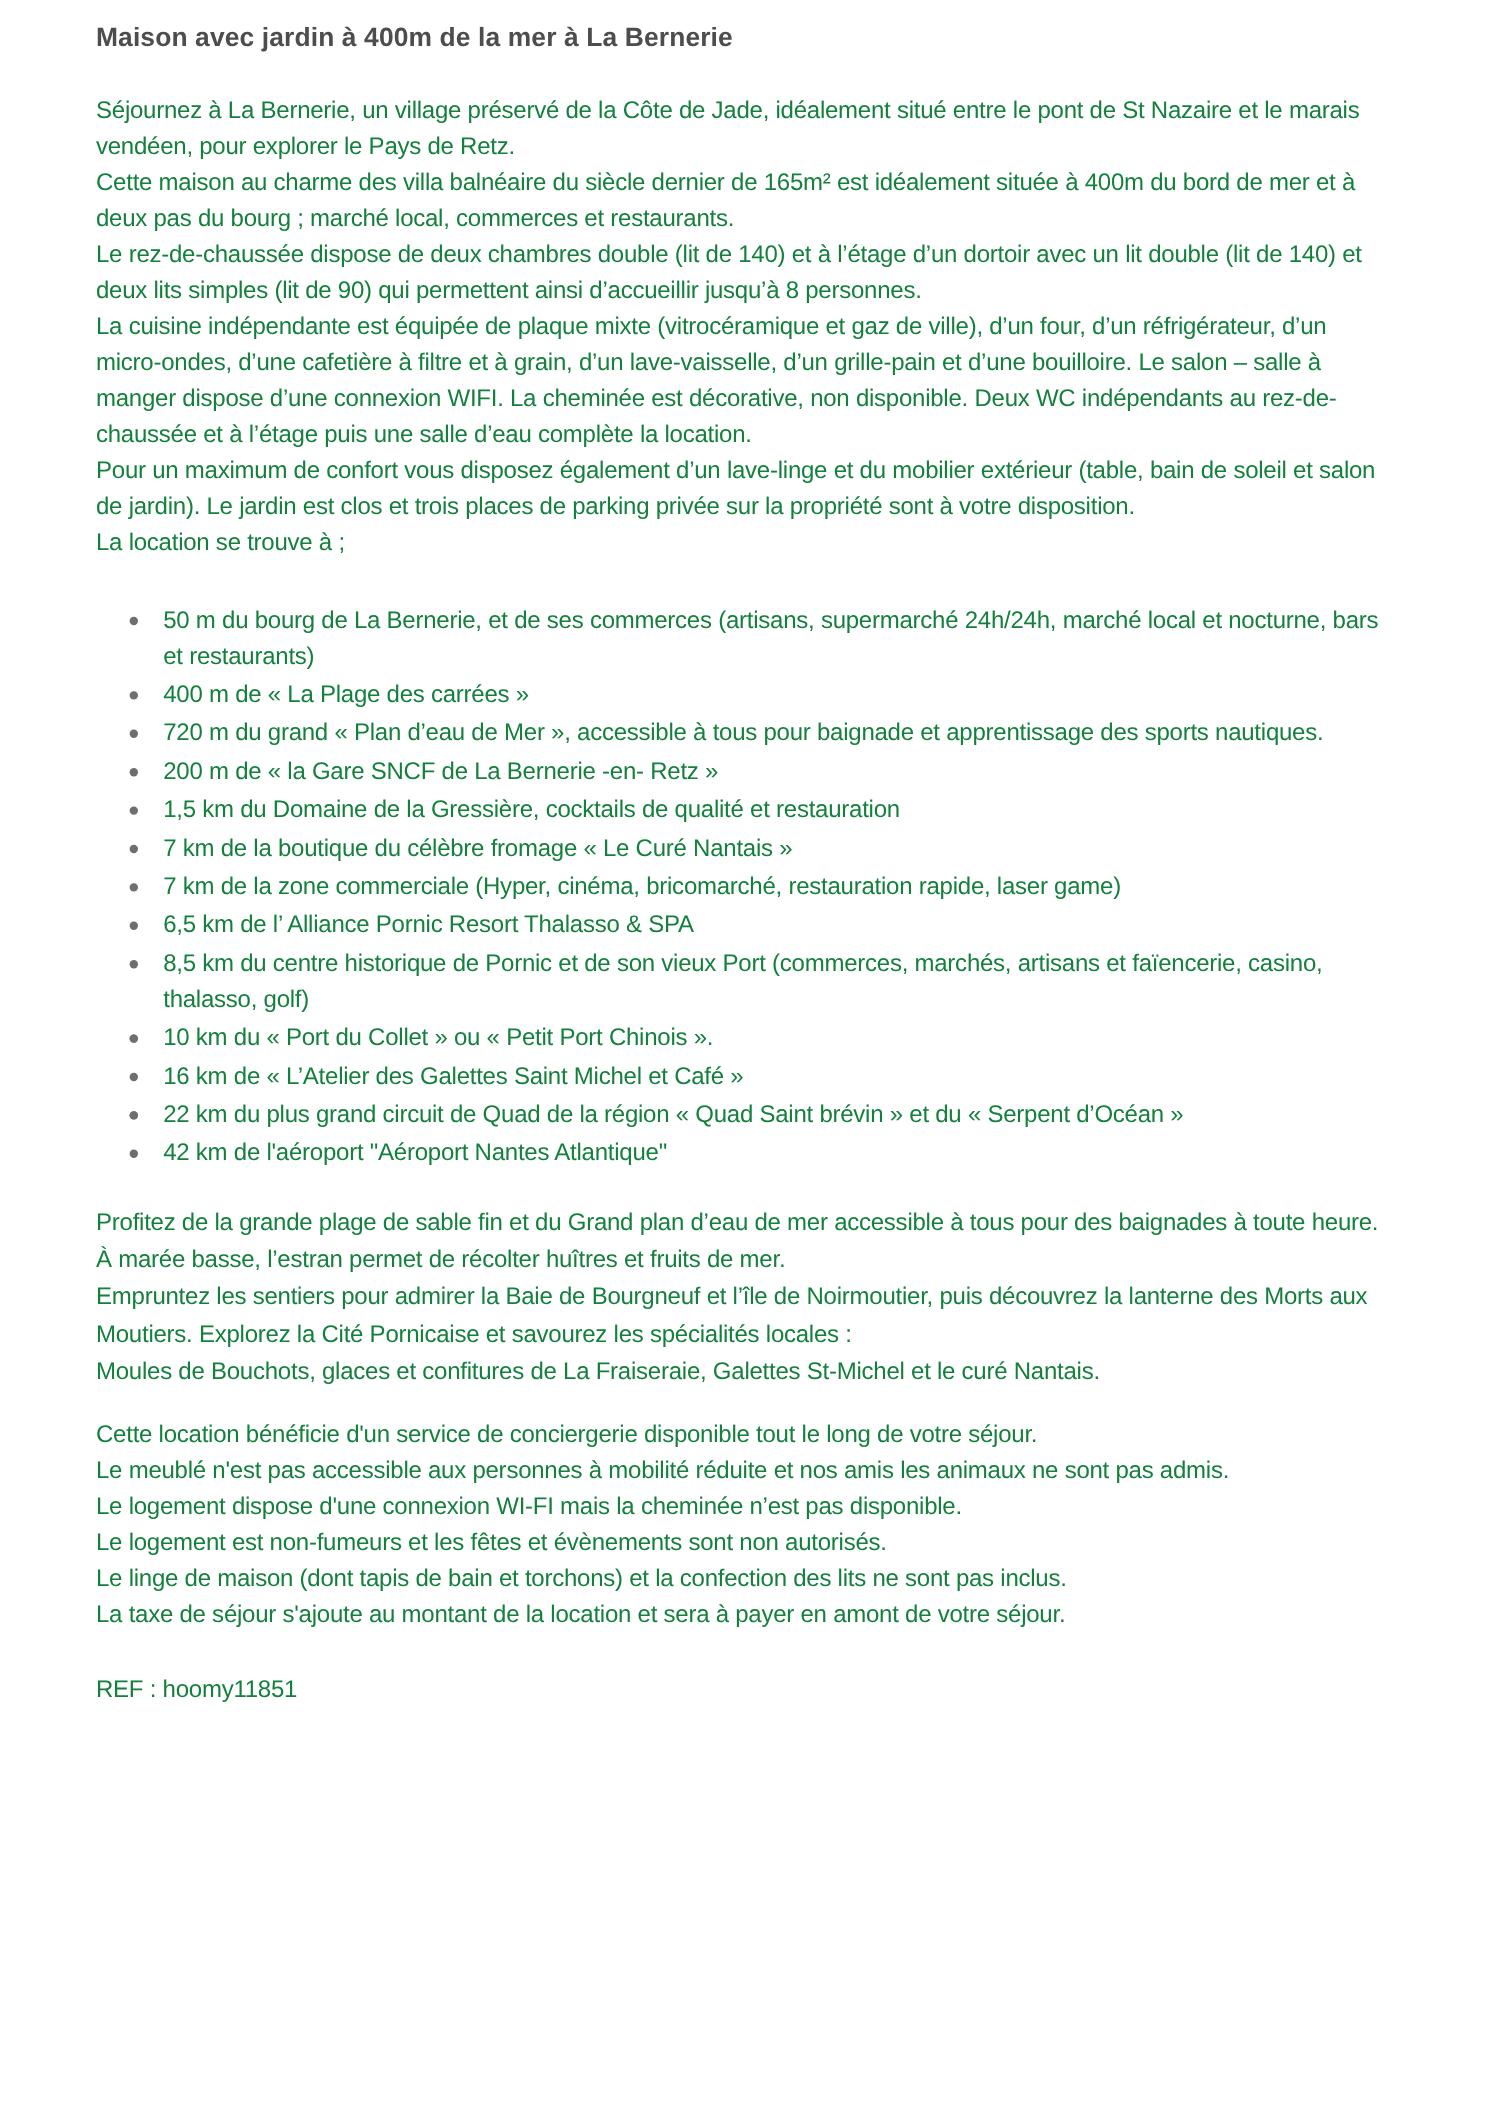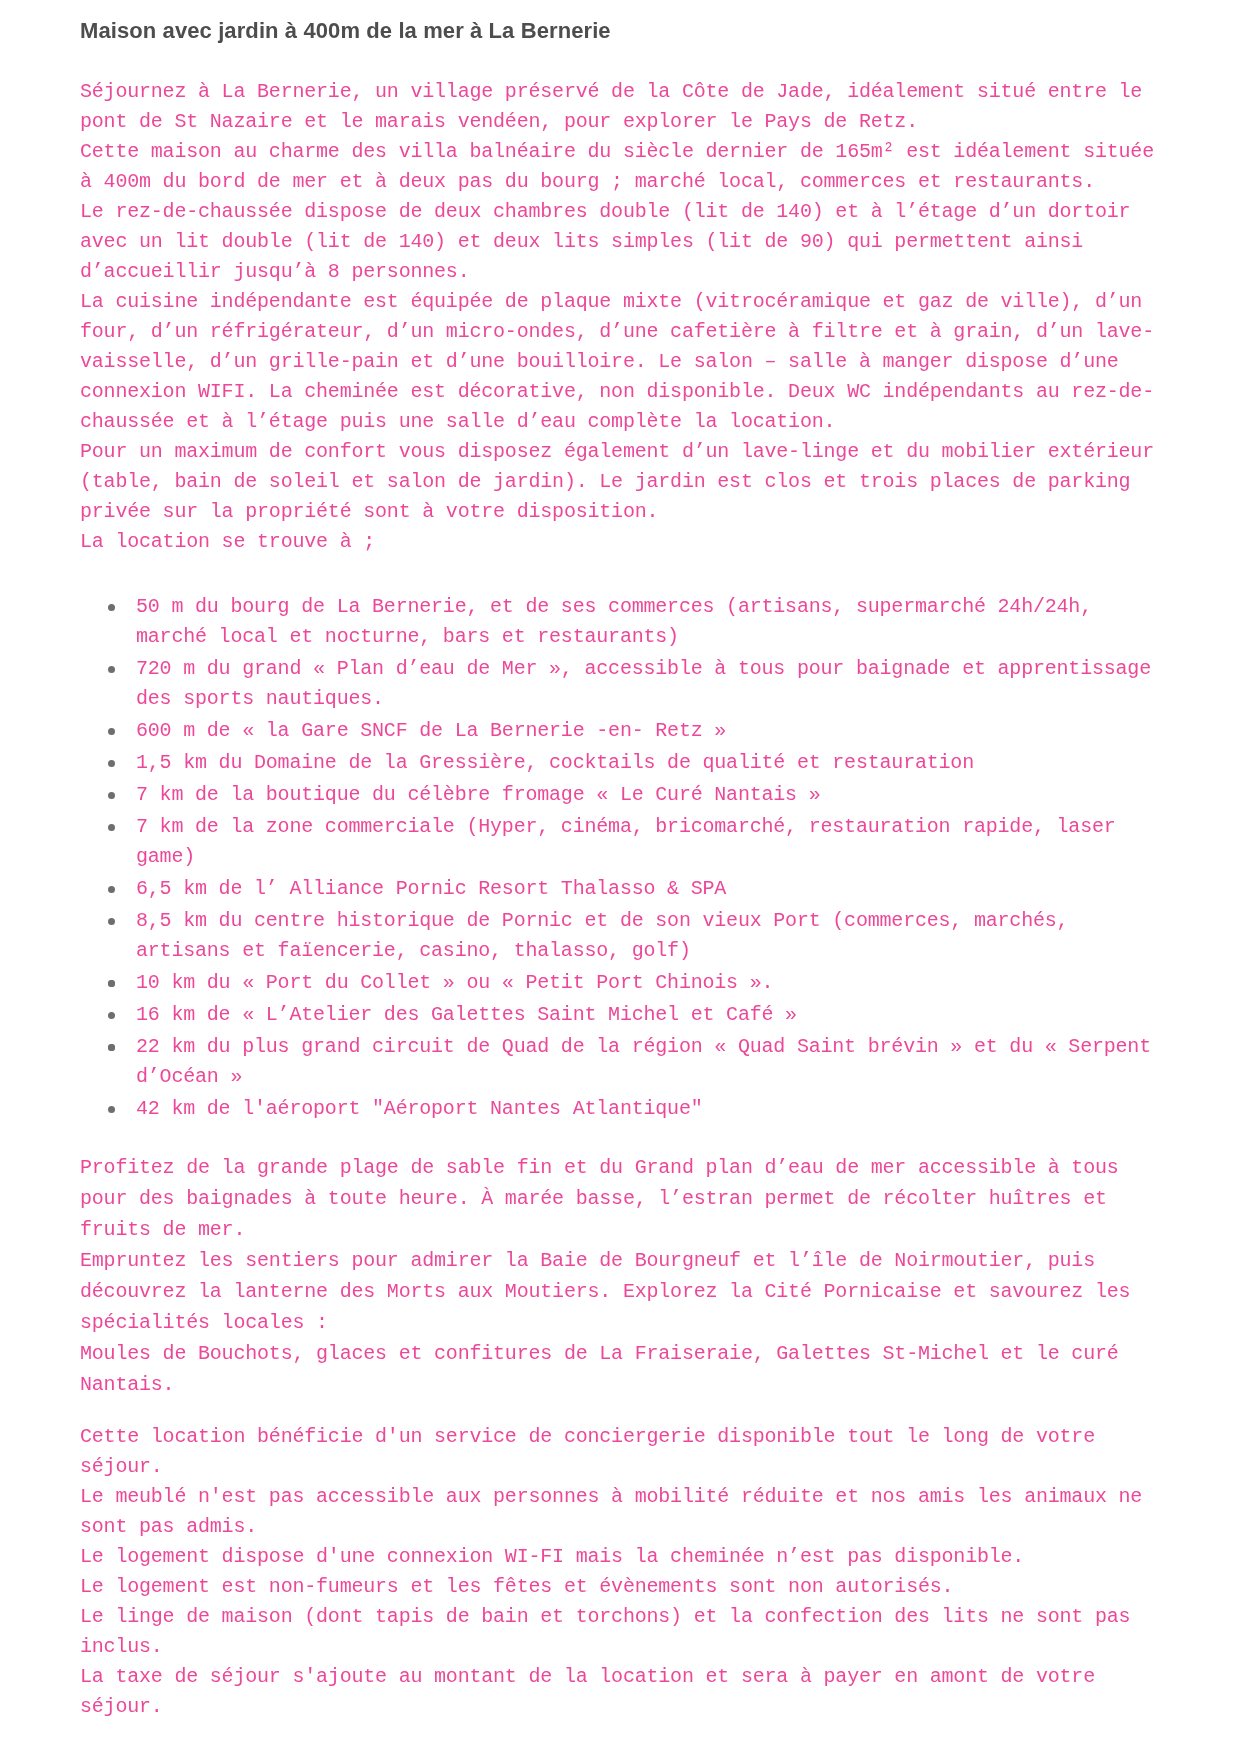--- a/index.html
+++ b/index.html
@@ -23,24 +23,23 @@
   .doc-title {
     font-size: 22px;
     font-weight: 700;
     color: #4d4d4d;
     line-height: 30px;
     margin: 0 0 31px 0;
     letter-spacing: 0.1px;
   }
   .body-text {
     font-size: 20px;
-    color: #ec4899;
+    color: #15803d;
     line-height: 30px;
     letter-spacing: -0.2px;
-    font-family: Liberation Mono, monospace;
   }
   .para-block p {
     margin: 0;
   }
   .distance-list {
     margin: 35px 0 28px 0;
     padding: 0 0 0 56px;
     list-style: none;
   }
   .distance-list li {
@@ -83,25 +82,29 @@
       <p>La location se trouve à ;</p>
     </div>
 
   <ul class="body-text distance-list">
       <li>
       <span class="bullet-dot"></span>
       <span>50 m du bourg de La Bernerie, et de ses commerces (artisans, supermarché 24h/24h, marché local et nocturne, bars et restaurants)</span>
     </li>
       <li>
       <span class="bullet-dot"></span>
+      <span>400 m de « La Plage des carrées »</span>
+    </li>
+      <li>
+      <span class="bullet-dot"></span>
       <span>720 m du grand « Plan d’eau de Mer », accessible à tous pour baignade et apprentissage des sports nautiques.</span>
     </li>
       <li>
       <span class="bullet-dot"></span>
-      <span>600 m de « la Gare SNCF de La Bernerie -en- Retz »</span>
+      <span>200 m de « la Gare SNCF de La Bernerie -en- Retz »</span>
     </li>
       <li>
       <span class="bullet-dot"></span>
       <span>1,5 km du Domaine de la Gressière, cocktails de qualité et restauration</span>
     </li>
       <li>
       <span class="bullet-dot"></span>
       <span>7 km de la boutique du célèbre fromage « Le Curé Nantais »</span>
     </li>
       <li>

